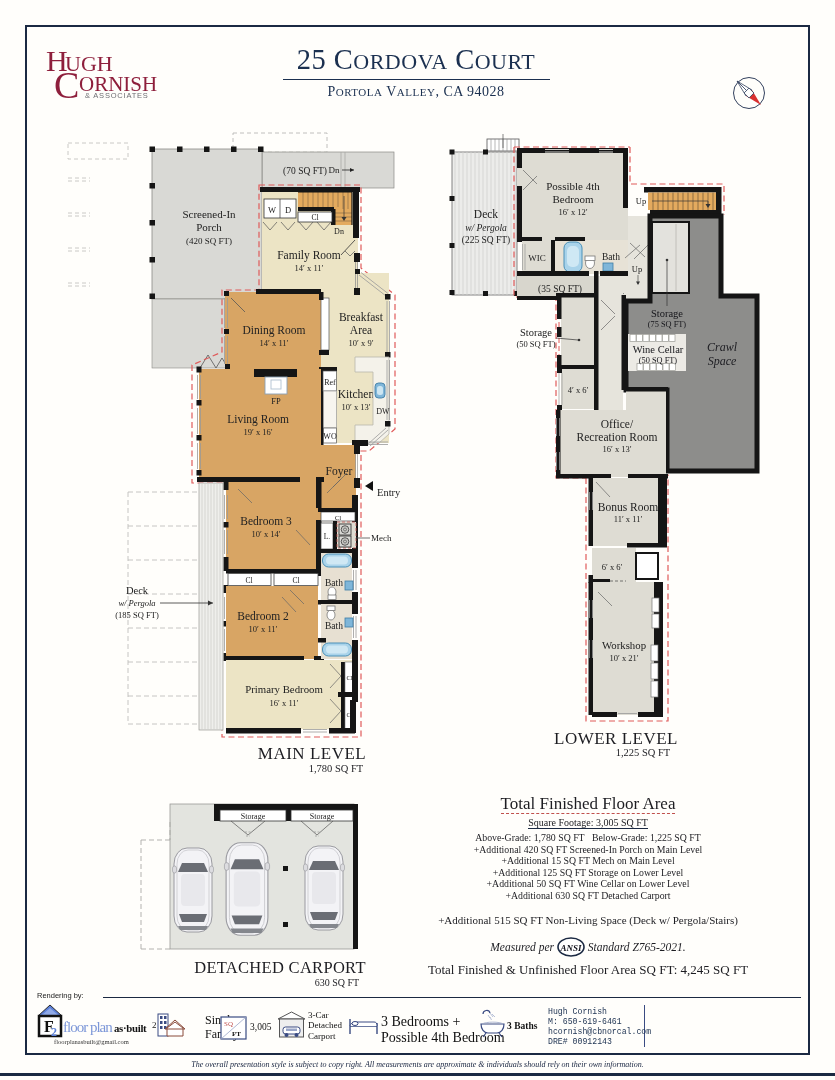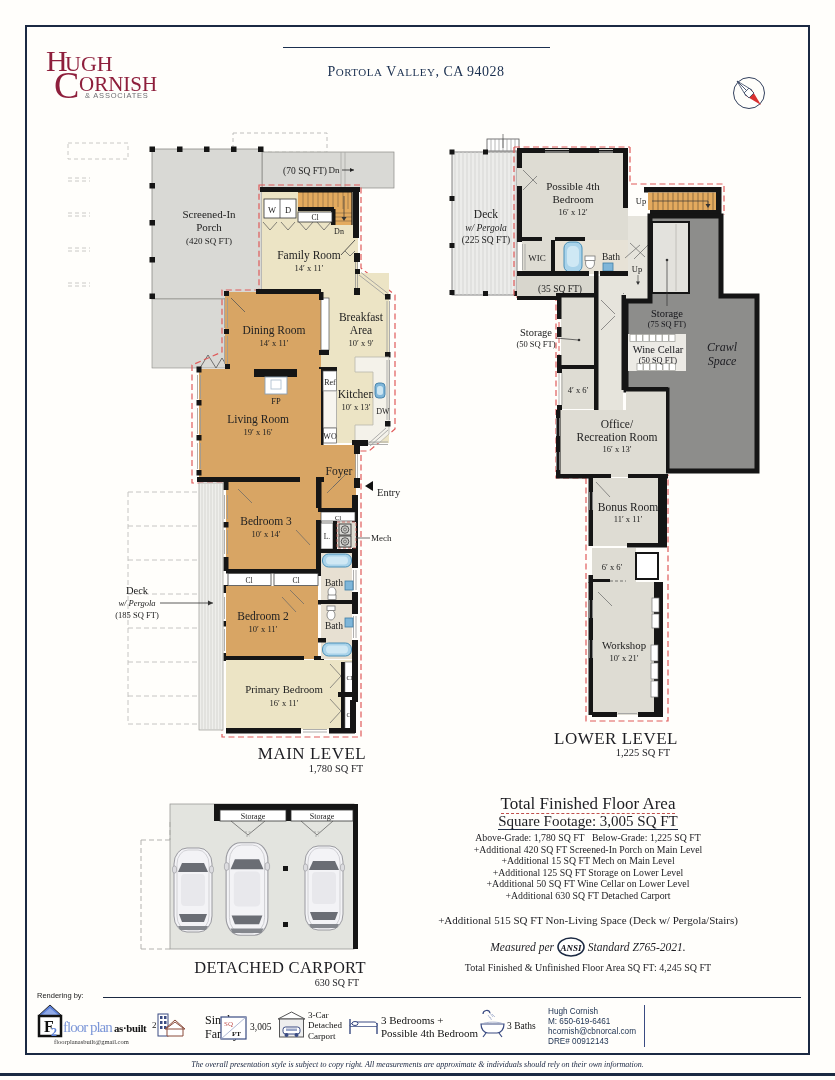--- a/index.html
+++ b/index.html
@@ -17,22 +17,23 @@
 
 <div class="abs" style="left:46px;top:46px;width:180px;height:60px;color:#8e1f3c;line-height:1;">
   <span style="position:absolute;left:0px;top:0px;font-size:30px;">H</span>
       <span style="position:absolute;left:19px;top:7px;font-size:22px;">UGH</span>
   <span style="position:absolute;left:8px;top:20px;font-size:38px;">C</span>
       <span style="position:absolute;left:33px;top:28px;font-size:21px;">ORNISH</span>
   <span style="position:absolute;left:39px;top:46px;font-size:7.5px;color:#6d6d72;letter-spacing:0.8px;font-family:'Liberation Sans',sans-serif;">&amp; ASSOCIATES</span>
 </div>
 
 <div class="abs" style="left:216px;top:44px;width:400px;text-align:center;color:#1b3050;">
+  <div style="font-size:28.5px;letter-spacing:0.5px;">25 C<span style="font-size:22px;">ORDOVA</span> C<span style="font-size:22px;">OURT</span></div>
   <div style="margin:3px auto 0;width:267px;border-top:1.5px solid #1b3050;"></div>
-  <div style="font-size:14px;letter-spacing:0.5px;margin-top:16px;">P<span style="font-size:11px;">ORTOLA</span> V<span style="font-size:11px;">ALLEY</span>, CA 94028</div>
+  <div style="font-size:14px;letter-spacing:0.5px;margin-top:4px;">P<span style="font-size:11px;">ORTOLA</span> V<span style="font-size:11px;">ALLEY</span>, CA 94028</div>
 </div>
 
 <svg class="abs" style="left:728px;top:72px;" width="42" height="42" viewBox="0 0 42 42">
   <circle cx="21" cy="21" r="15.5" fill="none" stroke="#33415e" stroke-width="1"></circle>
   <polygon points="9,9 24,18 21,21" fill="#fff" stroke="#33415e" stroke-width="0.8"></polygon>
   <polygon points="9,9 18,24 21,21" fill="#fff" stroke="#33415e" stroke-width="0.8"></polygon>
   <polygon points="33,33 24,18 21,21 18,24" fill="#d93030"></polygon>
   <rect x="17.5" y="17.5" width="7" height="7" fill="#fff" stroke="#33415e" stroke-width="0.8" transform="rotate(45 21 21)"></rect>
 </svg>
 
@@ -654,28 +655,28 @@
 <use href="#car" x="324" y="888"></use>
 
 <g>
   <text x="280" y="973" font-size="16.5" text-anchor="middle" fill="#1d1d22" letter-spacing="0.3">DETACHED CARPORT</text>
   <text x="337" y="986" font-size="10" text-anchor="middle" fill="#1d1d22">630 SQ FT</text>
 </g>
 </svg>
 
 <div class="abs" style="left:420px;top:0px;width:336px;text-align:center;color:#1d1d22;">
   <div class="abs" style="left:0;top:794px;width:336px;"><span style="font-size:17px;border-bottom:1.5px dashed #c0504d;padding-bottom:0px;">Total Finished Floor Area</span></div>
-  <div class="abs" style="left:0;top:812px;width:336px;"><span style="font-size:15px;border-bottom:1.5px solid #1b2942;">Square Footage: 3,005 SQ FT</span></div>
+  <div class="abs" style="left:0;top:812px;width:336px;"><span style="font-size:10px;border-bottom:1.5px solid #1b2942;">Square Footage: 3,005 SQ FT</span></div>
   <div class="abs" style="left:0;top:832px;width:336px;font-size:9.8px;line-height:11.6px;">Above-Grade: 1,780 SQ FT&nbsp;&nbsp;&nbsp;Below-Grade: 1,225 SQ FT<br>+Additional 420 SQ FT Screened-In Porch on Main Level<br>+Additional 15 SQ FT Mech on Main Level<br>+Additional 125 SQ FT Storage on Lower Level<br>+Additional 50 SQ FT Wine Cellar on Lower Level<br>+Additional 630 SQ FT Detached Carport</div>
   <div class="abs" style="left:0;top:914px;width:336px;font-size:11px;">+Additional 515 SQ FT Non-Living Space (Deck w/ Pergola/Stairs)</div>
   <div class="abs" style="left:0;top:937px;width:336px;font-size:11.5px;font-style:italic;">Measured per <svg width="28" height="20" viewBox="0 0 28 20" style="vertical-align:-6px;">
           <ellipse cx="14" cy="10" rx="13" ry="9" fill="#fff" stroke="#1b2942" stroke-width="1.6"></ellipse>
           <text x="14" y="13.5" text-anchor="middle" font-size="9" font-weight="bold" font-style="italic" font-family="Liberation Sans, sans-serif" fill="#10101a">ANSI</text>
         </svg> Standard Z765-2021.</div>
-  <div class="abs" style="left:0;top:962px;width:336px;font-size:10px;">Total Finished &amp; Unfinished Floor Area SQ FT: 4,245 SQ FT</div>
+  <div class="abs" style="left:0;top:962px;width:336px;font-size:13px;">Total Finished &amp; Unfinished Floor Area SQ FT: 4,245 SQ FT</div>
 </div>
 
 <div class="abs" style="left:37px;top:991px;font-family:Liberation Sans, sans-serif;font-size:7.5px;color:#222;">Rendering by:</div>
 <div class="abs" style="left:103px;top:997px;width:698px;border-top:1px solid #1b2942;"></div>
 
 <svg class="abs" style="left:36px;top:1004px;" width="128" height="44" viewBox="0 0 128 44">
   <polygon points="14,1 26,12 2,12" fill="#5b7fd8" stroke="#2a2a2a" stroke-width="1"></polygon>
   <polygon points="14,4 22,11 6,11" fill="#8fa9e8"></polygon>
   <rect x="3" y="12" width="22" height="20" fill="#fff" stroke="#111" stroke-width="2.5"></rect>
   <text x="8" y="28" font-size="16" font-weight="bold" font-family="Liberation Sans,sans-serif" fill="#111">F</text>
@@ -720,33 +721,33 @@
 
 <div class="abs" style="left:308px;top:1010px;font-size:9px;color:#111;line-height:1.15;">3-Car<br>Detached<br>Carport</div>
 
 <svg class="abs" style="left:348px;top:1017px;" width="31" height="20" viewBox="0 0 31 20">
   <path d="M2,2 v12 M2,9 h27 M29,6 v8" stroke="#3a4b82" stroke-width="1.4" fill="none"></path>
   <path d="M2,9 c1,-4 5,-4 8,-4 h16 c2,0 3,1 3,4" fill="#fff" stroke="#3a4b82" stroke-width="1"></path>
   <ellipse cx="7" cy="6.5" rx="3" ry="2" fill="#fff" stroke="#3a4b82" stroke-width="1"></ellipse>
   <path d="M2,14 v3 M29,14 v3" stroke="#3a4b82" stroke-width="1.4"></path>
 </svg>
 
-<div class="abs" style="left:381px;top:1014px;font-size:11px;color:#111;line-height:1.15;">3 Bedrooms +<br>Possible 4th Bedroom</div>
+<div class="abs" style="left:381px;top:1014px;font-size:14px;color:#111;line-height:1.15;">3 Bedrooms +<br>Possible 4th Bedroom</div>
 
 <svg class="abs" style="left:479px;top:1008px;" width="27" height="30" viewBox="0 0 27 30">
   <path d="M4,6 c0,-4 6,-5 7,-1" fill="none" stroke="#3a4b82" stroke-width="1.2"></path>
   <path d="M11,5 l3,4 M9,7 l2,3 M13,6 l3,3 M11,9 l1.5,3" stroke="#9aa6c8" stroke-width="0.7"></path>
   <path d="M2,16 h23 c0,5 -3,9 -7,9 h-9 c-4,0 -7,-4 -7,-9 z" fill="#fff" stroke="#3a4b82" stroke-width="1.2"></path>
   <path d="M7,25 l-3,4 M20,25 l3,4" stroke="#3a4b82" stroke-width="1.2"></path>
   <path d="M3,16 c4,-2.5 18,-2.5 21,0" fill="none" stroke="#9aa6c8" stroke-width="0.8"></path>
 </svg>
 
-<div class="abs" style="left:507px;top:1021px;font-size:9.5px;color:#111;">3 Baths</div>
+<div class="abs" style="left:507px;top:1021px;font-size:9.5px;color:#111;font-weight:bold;">3 Baths</div>
 
 <div class="abs" style="left:644px;top:1005px;height:42px;border-left:1px solid #3a4b82;"></div>
 
-<div class="abs" style="left:548px;top:1007px;font-family:Liberation Sans, sans-serif;font-size:8.2px;color:#1b3050;line-height:1.22;">Hugh Cornish<br>M: 650-619-6461<br>hcornish@cbnorcal.com<br>DRE# 00912143</div>
+<div class="abs" style="left:548px;top:1007px;font-family:Liberation Mono, monospace;font-size:8.2px;color:#1b3050;line-height:1.22;">Hugh Cornish<br>M: 650-619-6461<br>hcornish@cbnorcal.com<br>DRE# 00912143</div>
 
 
 <div class="abs" style="left:0;top:1060px;width:835px;text-align:center;font-size:8px;font-style:italic;color:#16233f;">The overall presentation style is subject to copy right. All measurements are approximate &amp; individuals should rely on their own information.</div>
 
 <div class="abs" style="left:0;top:1073px;width:835px;height:3px;background:#1b2942;"></div>
 </div>
 
 </body></html>

